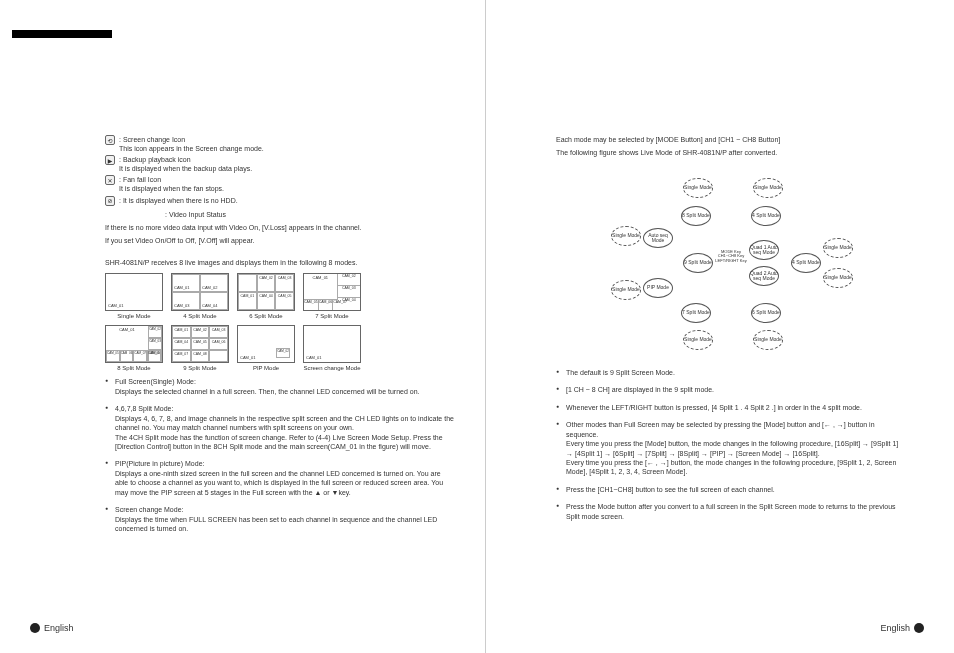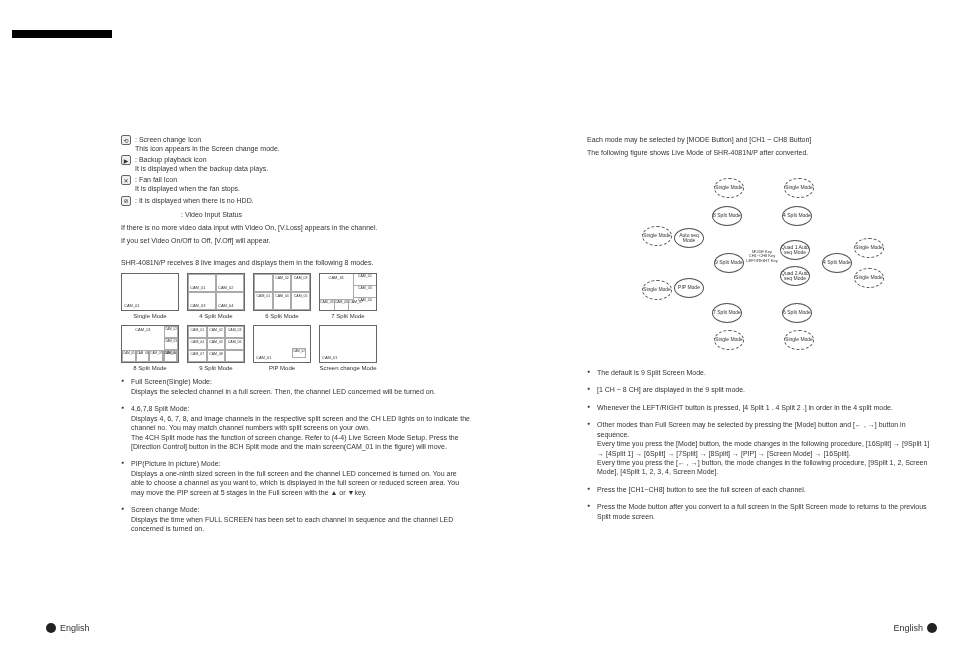--- a/index.html
+++ b/index.html
@@ -13,21 +13,20 @@
     position: relative;
   }
   .page-content {
     display: flex;
     height: 100%;
   }
   .left-page, .right-page {
     flex: 1;
     padding: 20px 30px 20px 30px;
     position: relative;
-    margin-left: 16px;
   }
   .divider {
     width: 1px;
     background: #ccc;
     height: 100%;
   }
   .top-bar {
     width: 100px;
     height: 8px;
     background: #000;

